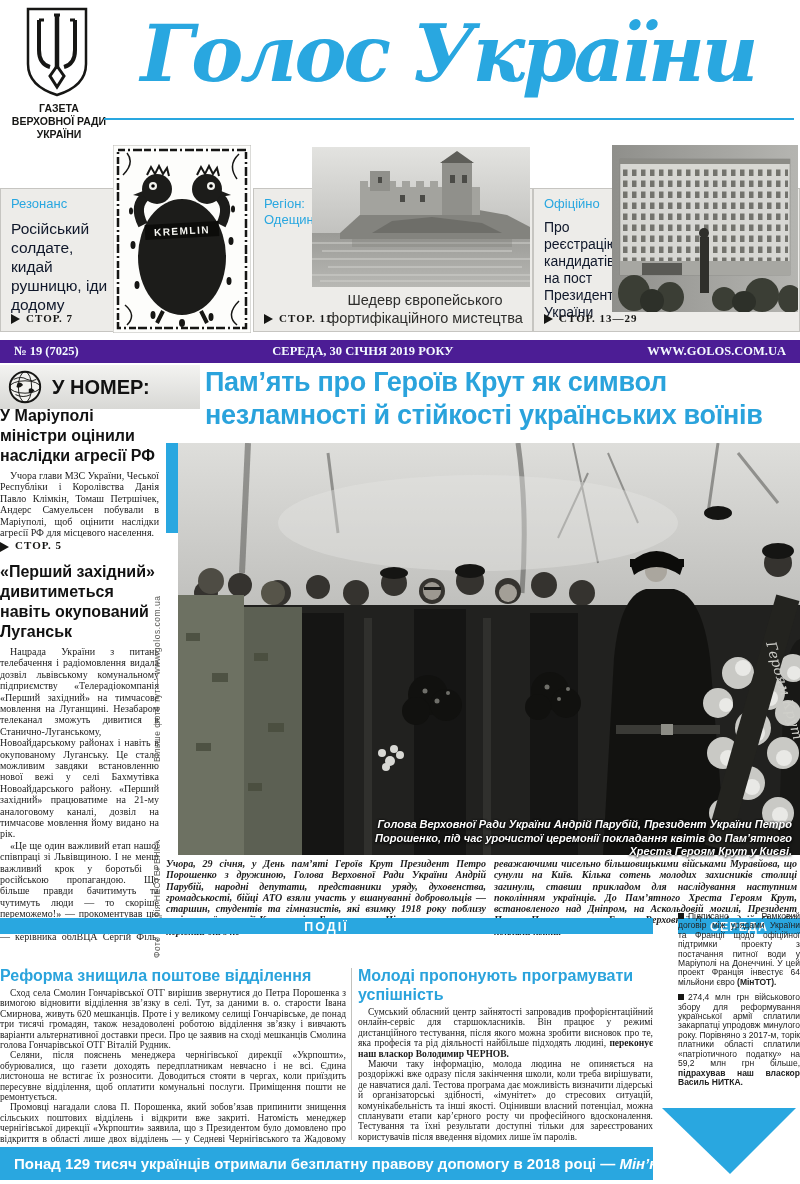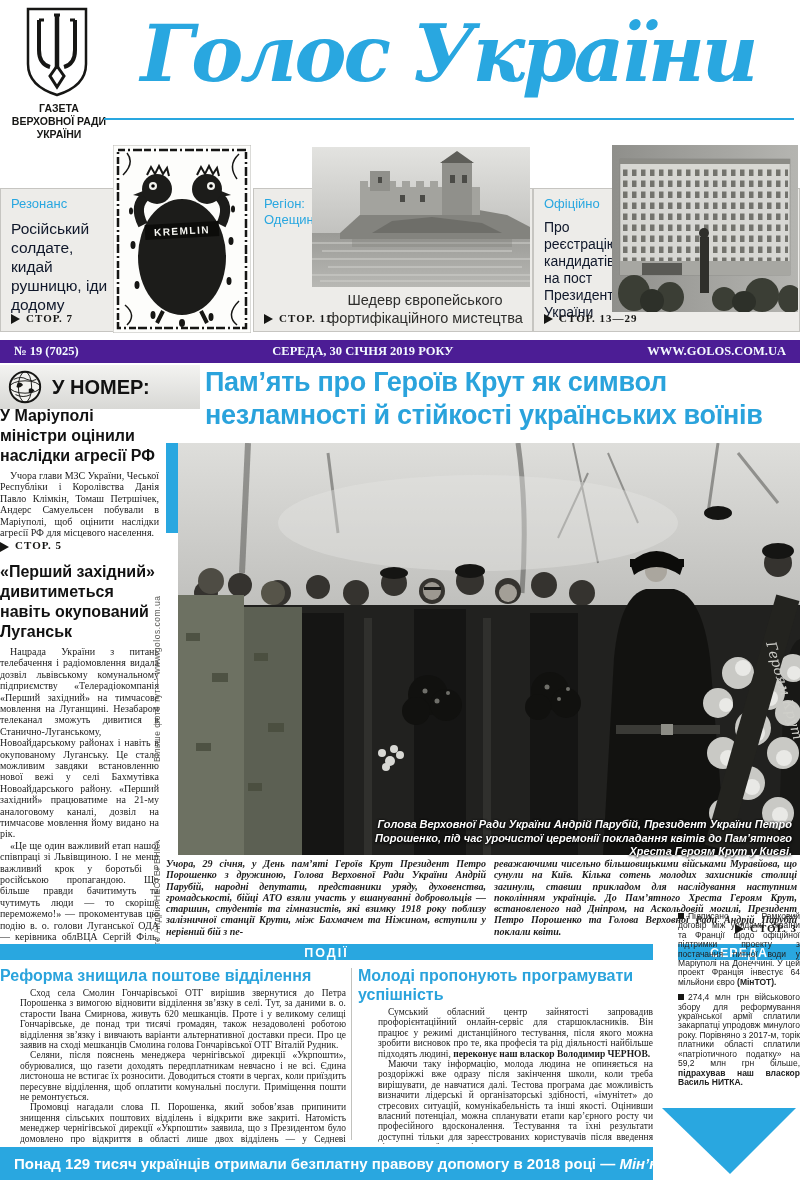--- a/index.html
+++ b/index.html
@@ -70,30 +70,30 @@
                  font-size:11px;line-height:13.5px;text-shadow:0 1px 3px #000,0 0 2px #000;padding-right:6px;}
 
   
   .intro{top:858px;height:84px;overflow:hidden;font-weight:bold;font-style:italic;
          font-size:10px;line-height:11.3px;text-align:justify;}
   .intro1{left:166px;width:320px;}
   .intro2{left:494px;width:303px;}
   .intro-pref{left:494px;top:922px;width:303px;text-align:right;}
 
   
-  .secbar{top:944px;height:16px;background:#29a7e0;color:#fff;text-align:center;
+  .secbar{top:918px;height:16px;background:#29a7e0;color:#fff;text-align:center;
           font-family:"Liberation Sans",sans-serif;font-weight:bold;font-size:12.5px;line-height:18px;letter-spacing:2px;}
   .secbar-events{left:0;width:653px;}
   .secbar-briefs{left:678px;width:122px;letter-spacing:1px;}
   .ev{top:966px;height:178px;overflow:hidden;}
   .ev1{left:0;width:346px;}
   .ev2{left:358px;width:295px;}
   .ev h3{margin:0 0 3px;font-family:"Liberation Sans",sans-serif;font-weight:bold;font-size:16px;
          line-height:19px;color:#2aa3dc;}
-  .ev p{margin:0;font-size:9.5px;line-height:10.4px;text-align:justify;text-indent:10px;padding-left:20px;}
+  .ev p{margin:0;font-size:9.5px;line-height:10.4px;text-align:justify;text-indent:10px;}
   .vdiv{left:351px;top:968px;width:1px;height:172px;background:#c2c2be;}
   .briefs{left:678px;top:912px;width:122px;height:174px;overflow:hidden;}
   .briefs p{margin:0 0 6px;font-family:"Liberation Sans",sans-serif;font-size:8.5px;line-height:9.4px;
             text-align:justify;color:#222;}
   .sq{display:inline-block;width:6px;height:6px;background:#161614;margin-right:4px;}
 
   
   .banner{left:0;top:1147px;width:653px;height:33px;background:#29a7e0;color:#fff;
           font-family:"Liberation Sans",sans-serif;font-weight:bold;font-size:15px;line-height:33px;
           padding-left:14px;box-sizing:border-box;white-space:nowrap;}

